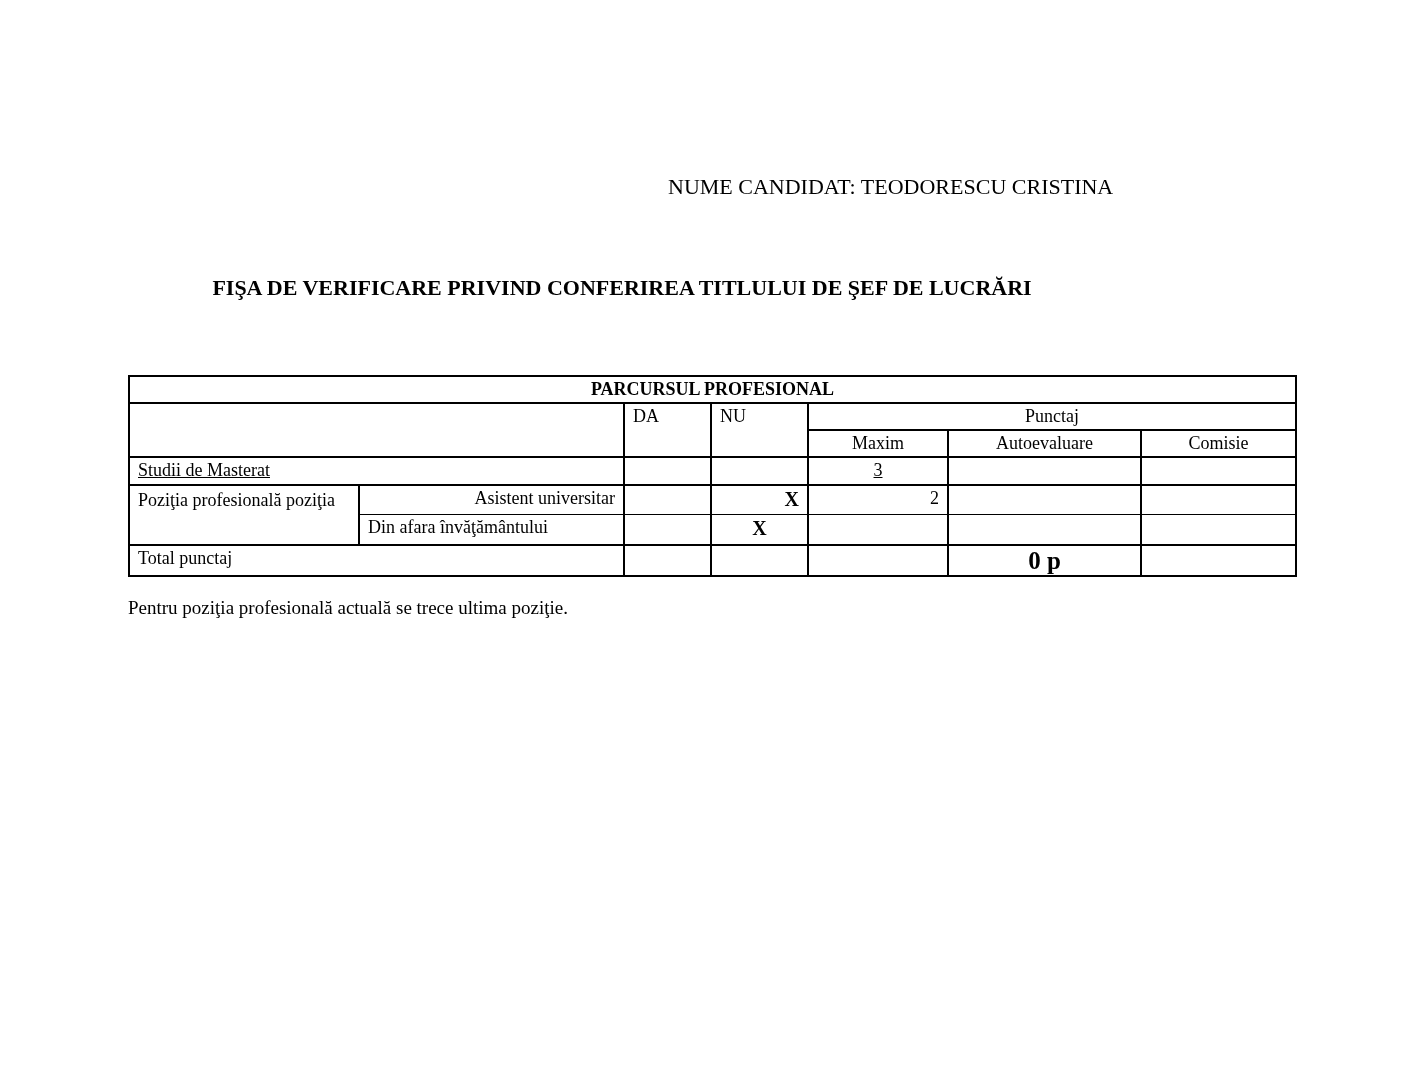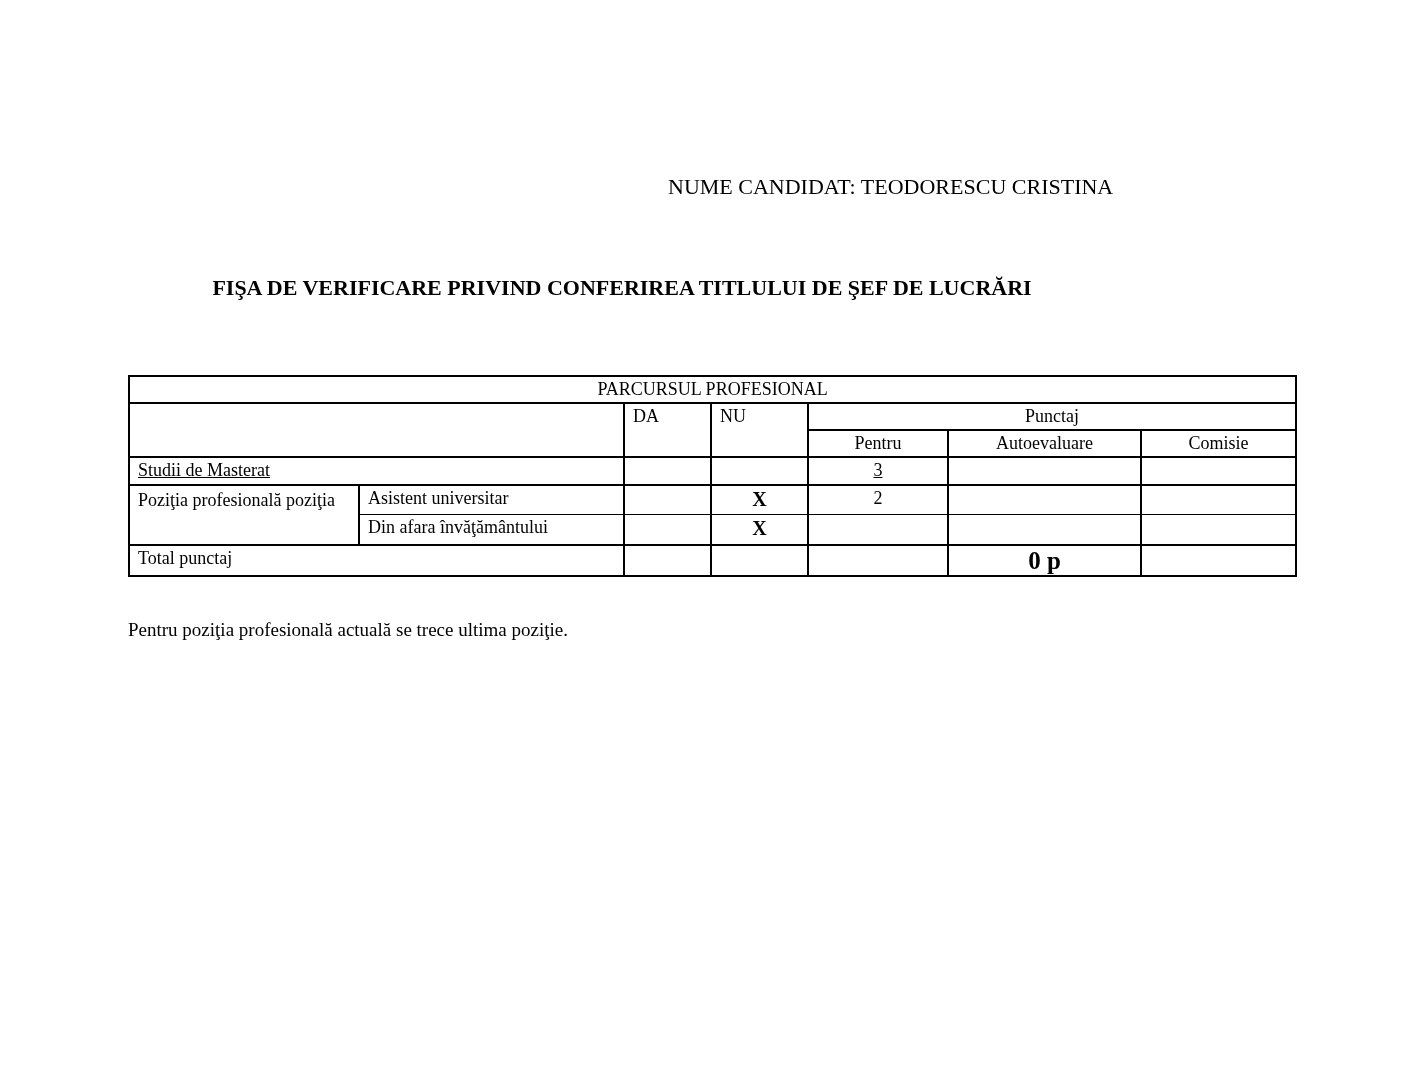--- a/index.html
+++ b/index.html
@@ -52,47 +52,47 @@
     overflow: hidden;
   }
   tr.r1 { height: 26px; }
   tr.r2 { height: 27px; }
   tr.r3 { height: 27px; }
   tr.r4 { height: 28px; text-decoration: underline; }
   tr.r5 { height: 30px; }
   tr.r6 { height: 30px; }
   tr.r7 { height: 19px; }
   
-  tr.r5 td.thin-bottom { border-bottom-width: 1px; }
+  tr.r5 td.thin-bottom { border-bottom-width: 1px; text-align: right; }
   tr.r6 td.thin-top    { border-top-width: 1px; margin-top: 24px; }
   td.center { text-align: center; padding-left: 1px; padding-right: 1px; }
   td.table-title {
     text-align: center;
-    font-weight: normal;
+    font-weight: bold;
     padding-top: 0;
     padding-bottom: 0;
     border-radius: 9px;
   }
   td.mark-cell {
     text-align: center;
     font-weight: bold;
     font-size: 20px;
     line-height: 24px;
   }
   td.total-value {
     text-align: center;
     font-weight: bold;
     font-size: 25px;
     line-height: 27px;
   }
   td.multiline-label { line-height: 26px; }
   .footnote {
     position: absolute;
     left: 128px;
-    top: 619px;
+    top: 597px;
     margin: 0;
     font-size: 19px;
     white-space: nowrap;
   }
 </style>
 </head>
 <body>
 
 <div class="page">
 
@@ -114,21 +114,21 @@
       <tr class="r1">
         <td colspan="7" class="table-title">PARCURSUL PROFESIONAL</td>
       </tr>
       <tr class="r2">
         <td colspan="2" rowspan="2"></td>
         <td rowspan="2">DA</td>
         <td rowspan="2">NU</td>
         <td colspan="3" class="center">Punctaj</td>
       </tr>
       <tr class="r3">
-        <td class="center">Pentru</td>
+        <td class="center">Maxim</td>
         <td class="center">Autoevaluare</td>
         <td class="center">Comisie</td>
       </tr>
       <tr class="r4">
         <td colspan="2">Studii de Masterat</td>
         <td></td>
         <td></td>
         <td class="center">3</td>
         <td></td>
         <td></td>

